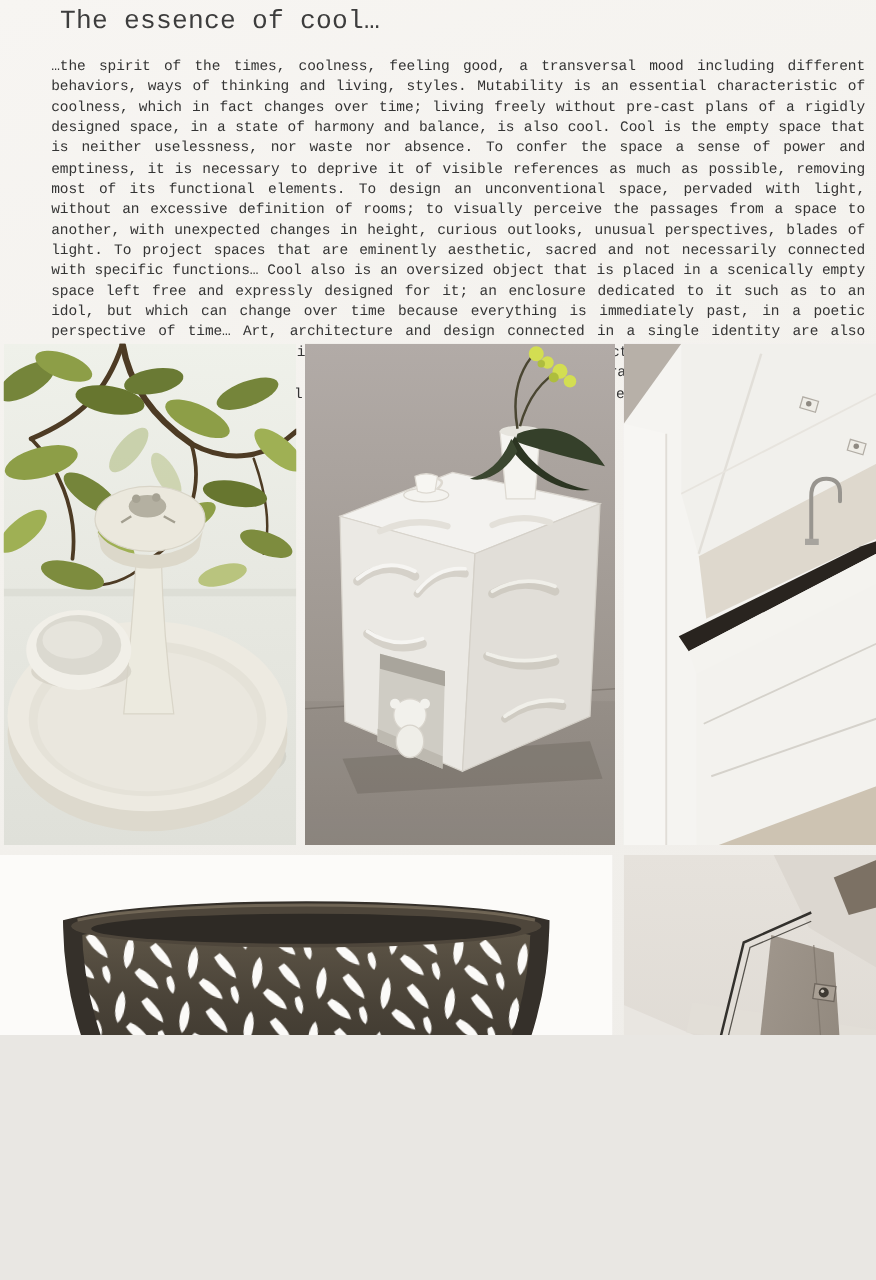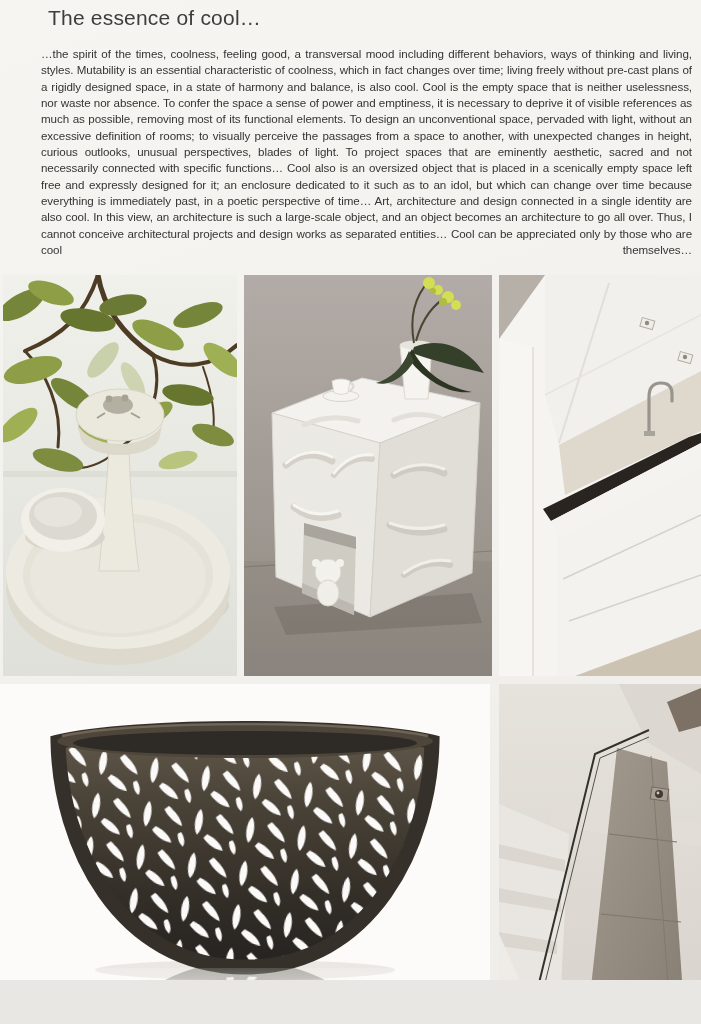--- a/index.html
+++ b/index.html
@@ -1,19 +1,19 @@
 <!DOCTYPE html>
 <html><head>
 <meta charset="utf-8">
 <style>
   html,body{margin:0;padding:0;background:#e9e7e3;}
   .page{
-    position:relative;width:701px;height:980px;overflow:hidden;
+    position:relative;width:701px;height:828px;overflow:hidden;
     background:linear-gradient(160deg,#f7f5f2 0%,#f4f2ee 40%,#efede9 100%);
-    font-family:Liberation Sans, sans-serif;
+    font-family:Liberation Mono, monospace;
   }
   .page-title{
     position:absolute;left:48px;top:6px;margin:0;
     font-size:21px;font-weight:400;letter-spacing:.2px;color:#3d3d3d;
   }
   .body-text{
     position:absolute;left:41px;top:46px;width:651px;margin:0;
     font-size:11.6px;line-height:16.35px;color:#343434;
     text-align:justify;text-align-last:justify;letter-spacing:-0.08px;
   }

